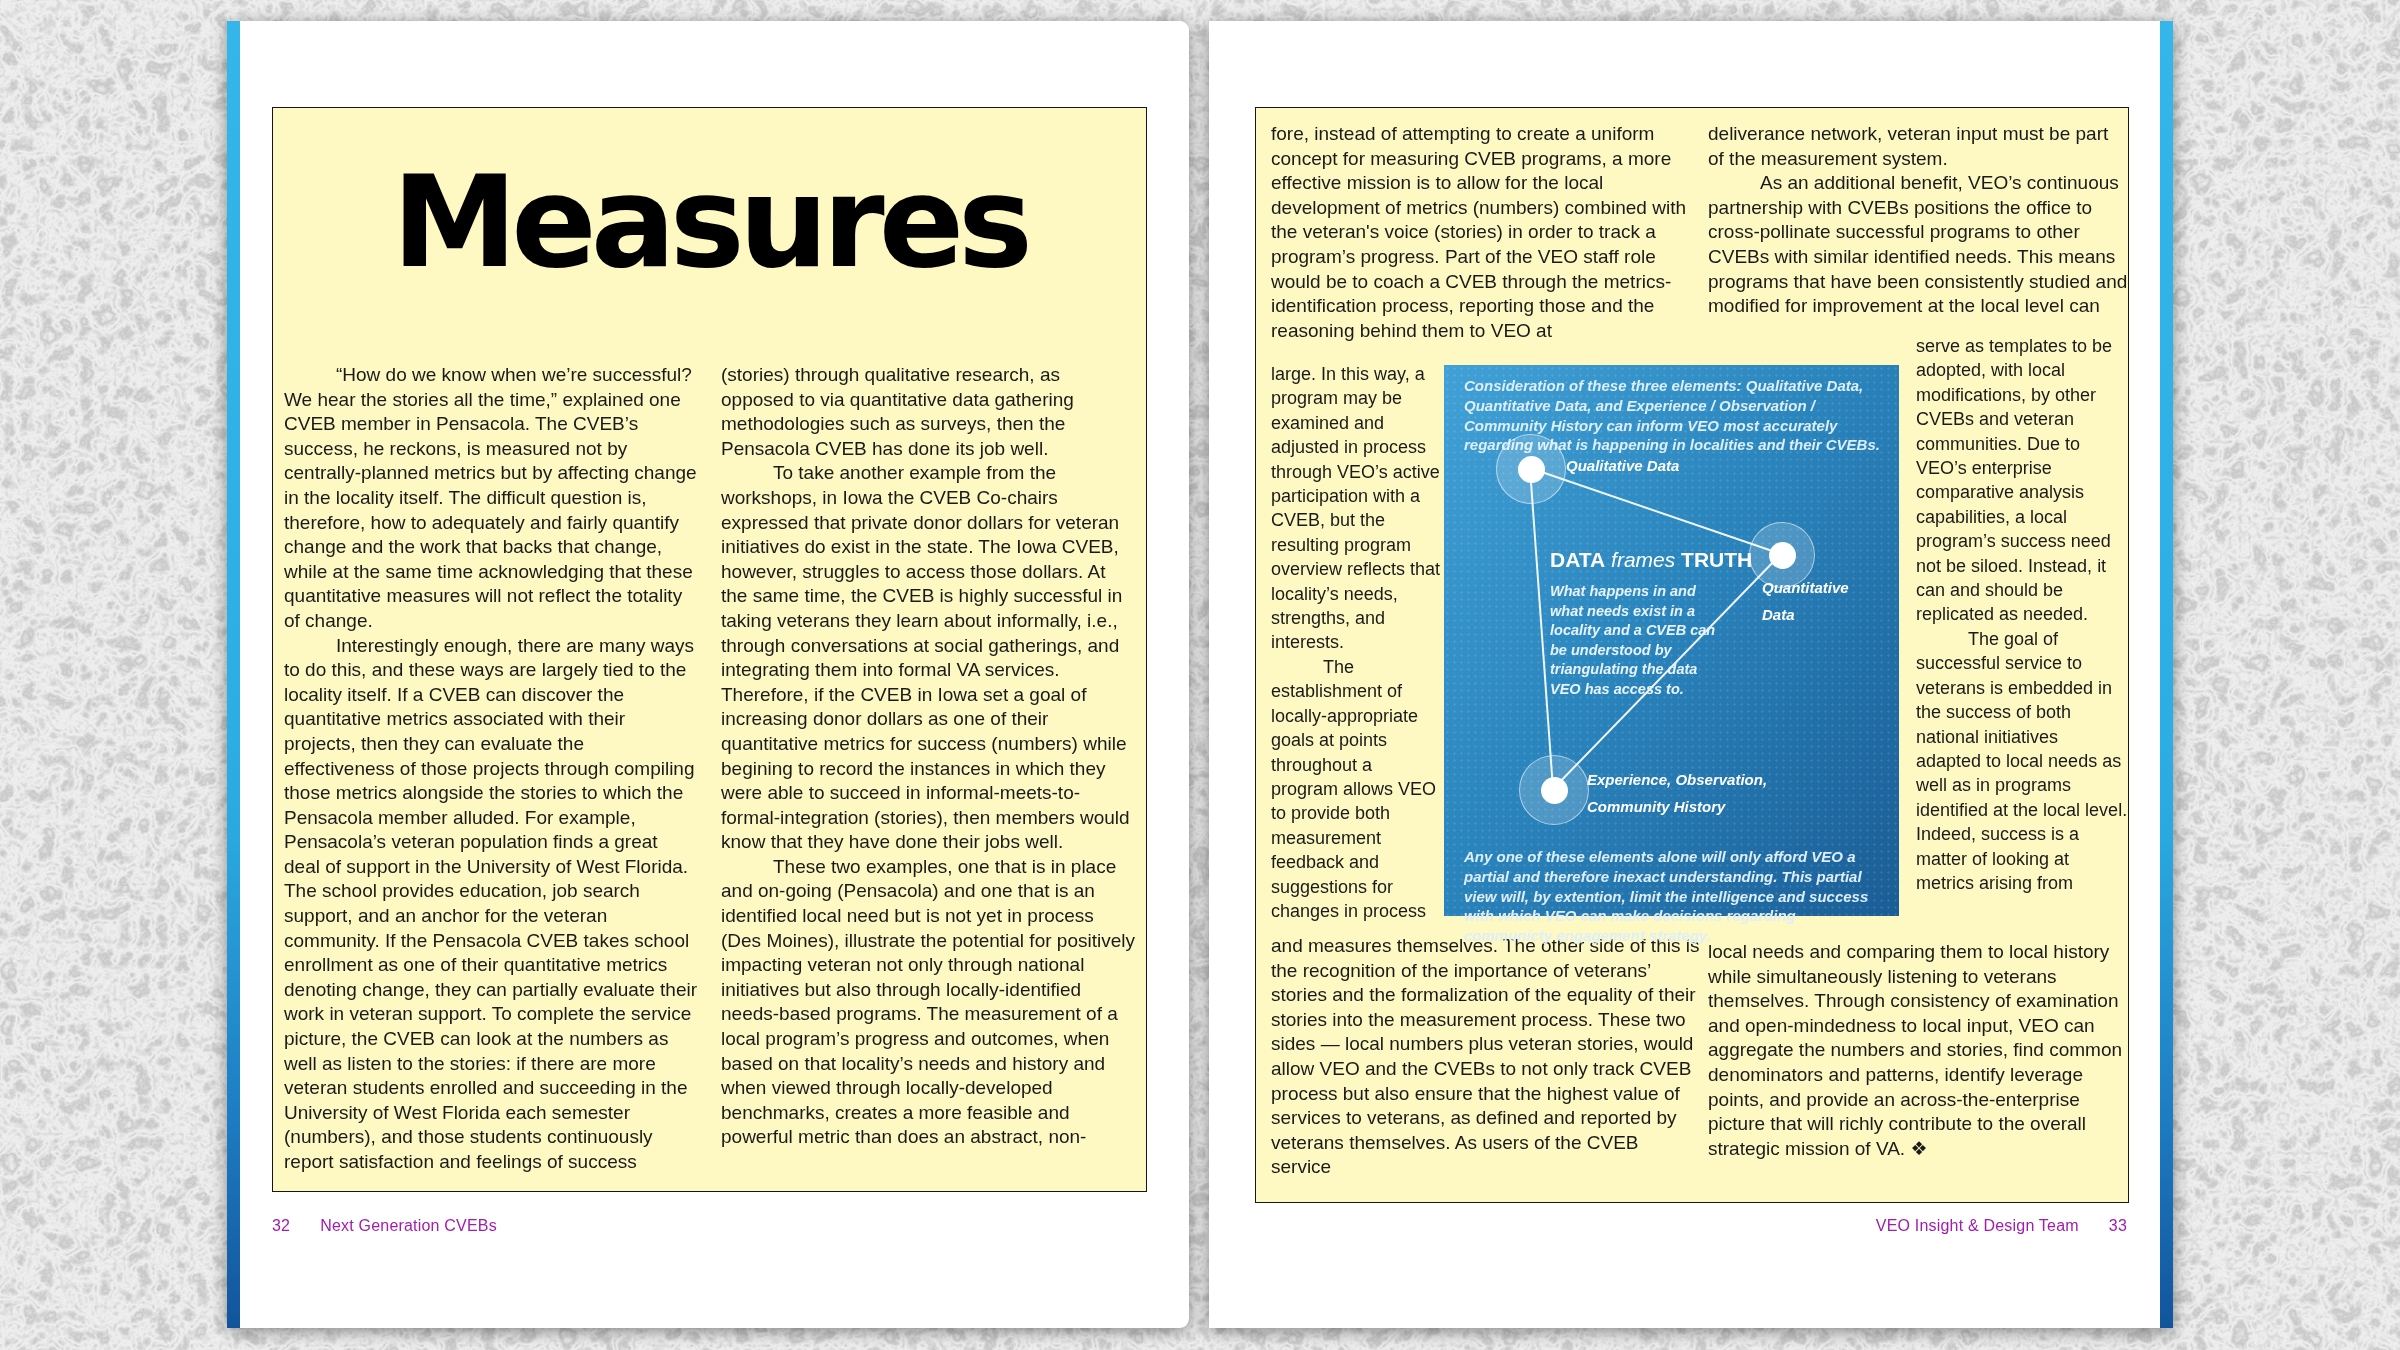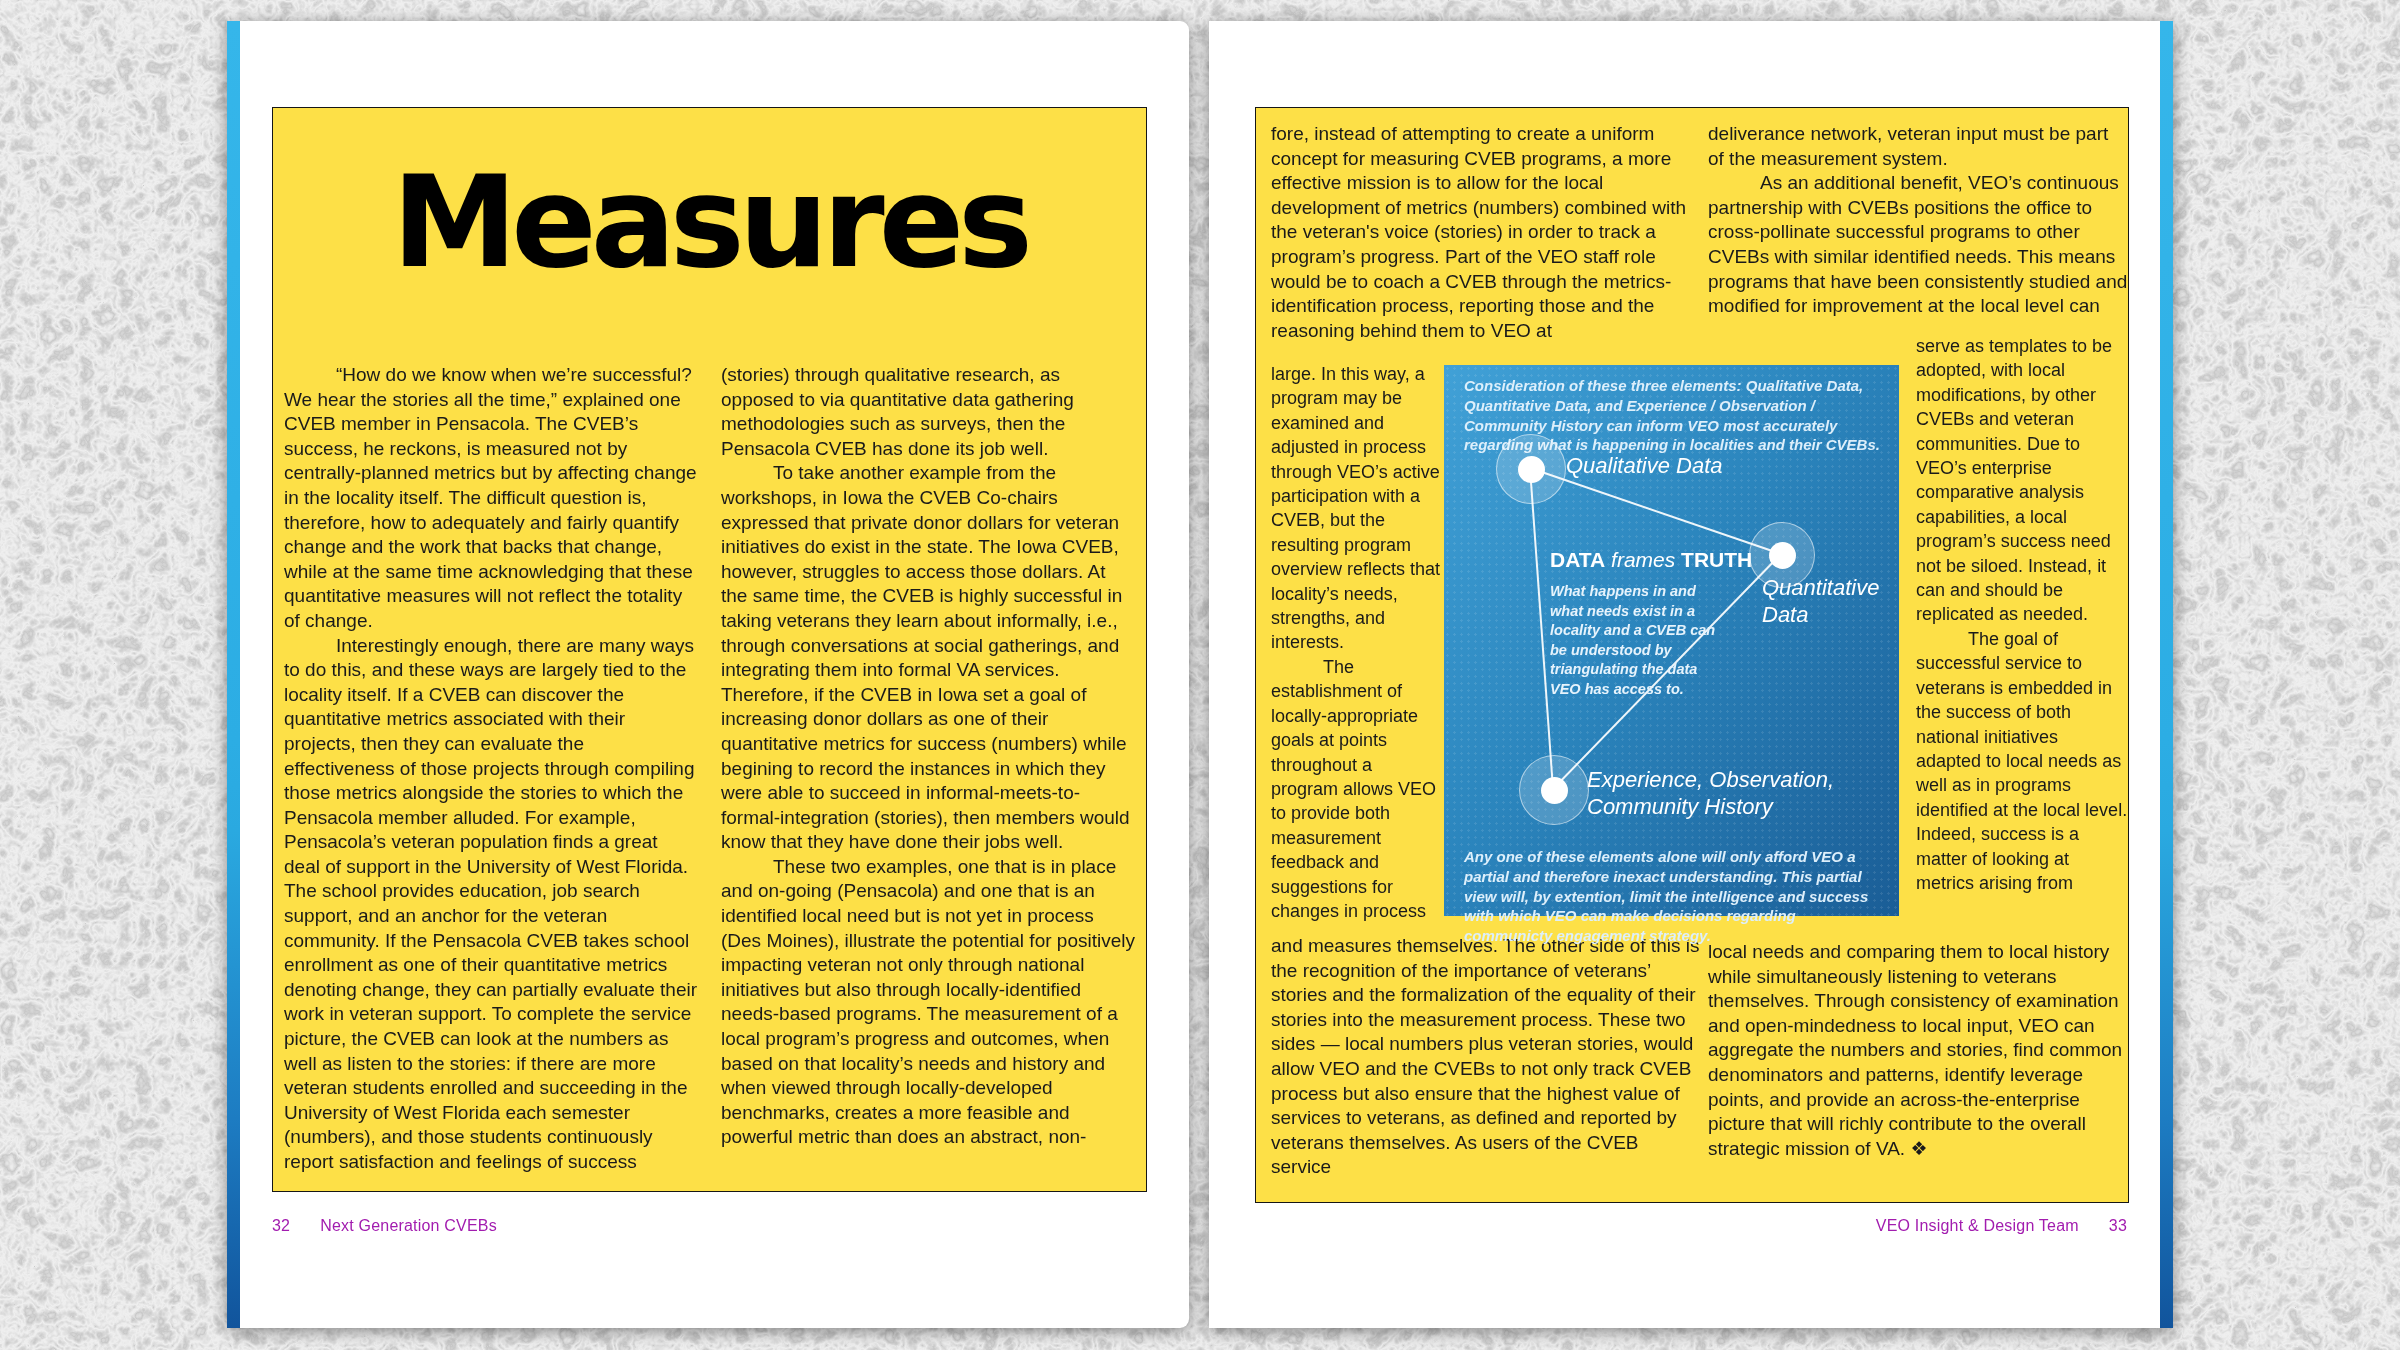--- a/index.html
+++ b/index.html
@@ -5,21 +5,21 @@
   html,body{margin:0;padding:0;width:2400px;height:1350px;overflow:hidden;background:#cfcfcf;}
   body{position:relative;font-family:"Liberation Sans",sans-serif;color:#1a1a1a;}
   .texture{position:absolute;left:0;top:0;width:2400px;height:1350px;}
   .page{position:absolute;top:21px;height:1307px;background:#ffffff;box-shadow:0 3px 16px rgba(0,0,0,.45);}
   .page-left{left:227px;width:962px;border-radius:9px;}
   .page-right{left:1209px;width:964px;}
   .edge-strip{position:absolute;top:0;bottom:0;width:13px;
     background:linear-gradient(#35b6ea 0%,#2cadE4 55%,#2aa9e0 62%,#1d7cc2 84%,#11549c 100%);}
   .page-left .edge-strip{left:0;}
   .page-right .edge-strip{right:0;}
-  .frame{position:absolute;border:1px solid #161616;background:#fde047;}
+  .frame{position:absolute;border:1px solid #161616;background:#fef9c3;}
   .page-left .frame{left:45px;top:86px;width:873px;height:1083px;}
   .page-right .frame{left:46px;top:86px;width:872px;height:1094px;}
   .page-title{position:absolute;left:0;right:0;top:52px;text-align:center;
     font:bold 126px/1 "DejaVu Sans",sans-serif;letter-spacing:-6px;color:#000;}
   .body-text{font-size:19px;line-height:24.6px;text-align:left;hyphens:auto;-webkit-hyphens:auto;}
   .lp-cols{position:absolute;left:11px;right:11px;top:255px;bottom:8px;
     column-count:2;column-gap:23px;column-fill:auto;overflow:hidden;}
   p{margin:0;}
   p.ind{text-indent:52px;}
   .abs{position:absolute;overflow:hidden;}
@@ -39,21 +39,21 @@
     color:#ddeffb;}
   .dg-cap.top{left:20px;top:11px;width:424px;}
   .dg-cap.bottom{left:20px;top:482px;width:424px;}
   .dg-lines{position:absolute;left:0;top:0;}
   .halo{position:absolute;border-radius:50%;background:rgba(255,255,255,.18);
     border:1.5px solid rgba(255,255,255,.55);}
   .dot{position:absolute;width:27px;height:27px;border-radius:50%;background:#fff;inset:0;margin:auto;}
   .n1{left:52px;top:69px;width:68px;height:68px;}
   .n2{left:305px;top:157px;width:64px;height:64px;}
   .n3{left:75px;top:390px;width:68px;height:68px;}
-  .node-label{position:absolute;font-style:italic;font-size:22px;line-height:27px;white-space:pre-line;}
+  .node-label{position:absolute;font-style:italic;font-size:15px;line-height:27px;white-space:pre-line;font-weight:bold;}
   .nl1{left:122px;top:87px;}
   .nl2{left:318px;top:209px;}
   .nl3{left:143px;top:401px;}
   .dg-title{position:absolute;left:106px;top:183px;font-size:21px;}
   .dg-title .b{font-weight:bold;}
   .dg-title .it{font-style:italic;}
   .dg-body{position:absolute;left:106px;top:217px;width:178px;font-style:italic;font-weight:bold;
     font-size:14.5px;line-height:19.5px;color:#e6f3fc;}
 </style>
 </head>

